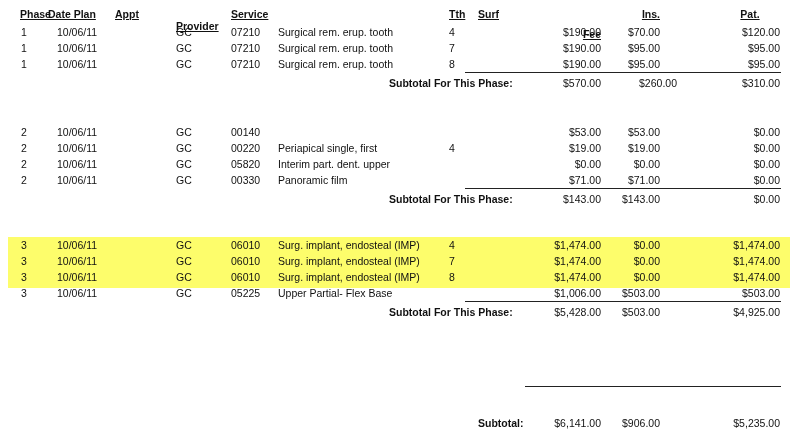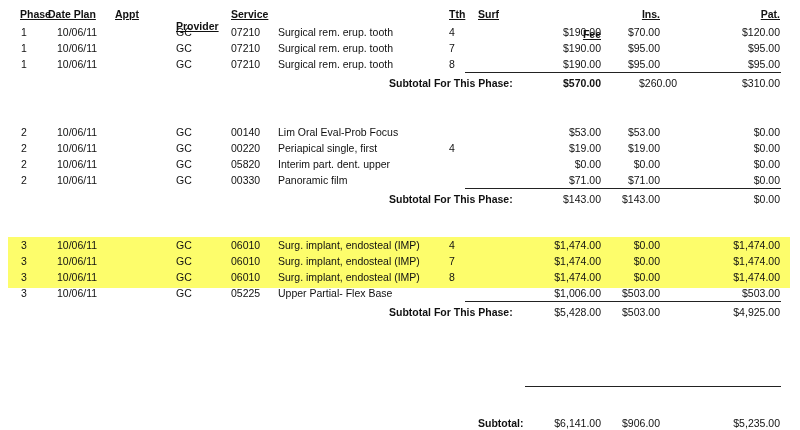--- a/index.html
+++ b/index.html
@@ -22,21 +22,21 @@
 
 <div class="abs hdr" style="left:20px;">Phase</div>
 <div class="abs hdr" style="left:48px;">Date Plan</div>
 <div class="abs hdr" style="left:115px;">Appt</div>
 <div class="abs hdr" style="left:176px;margin-top:12px;">Provider</div>
 <div class="abs hdr" style="left:231px;">Service</div>
 <div class="abs hdr" style="left:449px;">Tth</div>
 <div class="abs hdr" style="left:478px;">Surf</div>
 <div class="abs hdr right" style="left:540px;width:61px;margin-top:20px;">Fee</div>
 <div class="abs hdr right" style="left:620px;width:40px;">Ins.</div>
-<div class="abs hdr right" style="left:720px;width:60px;">Pat.</div>
+<div class="abs hdr right" style="left:720px;width:60px;text-align:center;">Pat.</div>
 
 <div id="rows">
     <div class="row" style="top: 26px;">
       <div class="cell" style="left: 21px;">1</div>
       <div class="cell" style="left: 57px;">10/06/11</div>
       <div class="cell" style="left: 176px;">GC</div>
       <div class="cell" style="left: 231px;">07210</div>
       <div class="cell" style="left: 278px;">Surgical rem. erup. tooth</div>
       <div class="cell" style="left: 449px;">4</div>
       <div class="cell r" style="left: 530px; width: 71px;">$190.00</div>
@@ -61,30 +61,29 @@
       <div class="cell" style="left: 231px;">07210</div>
       <div class="cell" style="left: 278px;">Surgical rem. erup. tooth</div>
       <div class="cell" style="left: 449px;">8</div>
       <div class="cell r" style="left: 530px; width: 71px;">$190.00</div>
       <div class="cell r" style="left: 600px; width: 60px;">$95.00</div>
       <div class="cell r" style="left: 700px; width: 80px;">$95.00</div>
     </div>
     <div class="line" style="top: 72px; left: 465px; width: 316px;"></div>
     <div class="row" style="top: 77px;">
       <div class="cell sub" style="left: 389px;">Subtotal For This Phase:</div>
-      <div class="cell r" style="left: 530px; width: 71px; font-weight: bold;">$570.00</div>
+      <div class="cell r" style="left: 530px; width: 71px;">$570.00</div>
       <div class="cell r" style="left: 600px; width: 60px; padding-left: 17px;">$260.00</div>
       <div class="cell r" style="left: 700px; width: 80px;">$310.00</div>
     </div>
     <div class="row" style="top: 126px;">
       <div class="cell" style="left: 21px;">2</div>
       <div class="cell" style="left: 57px;">10/06/11</div>
       <div class="cell" style="left: 176px;">GC</div>
       <div class="cell" style="left: 231px;">00140</div>
-      <div class="cell" style="left: 278px;">Lim Oral Eval-Prob Focus</div>
       <div class="cell" style="left: 449px;"></div>
       <div class="cell r" style="left: 530px; width: 71px;">$53.00</div>
       <div class="cell r" style="left: 600px; width: 60px;">$53.00</div>
       <div class="cell r" style="left: 700px; width: 80px;">$0.00</div>
     </div>
     <div class="row" style="top: 142px;">
       <div class="cell" style="left: 21px;">2</div>
       <div class="cell" style="left: 57px;">10/06/11</div>
       <div class="cell" style="left: 176px;">GC</div>
       <div class="cell" style="left: 231px;">00220</div>

